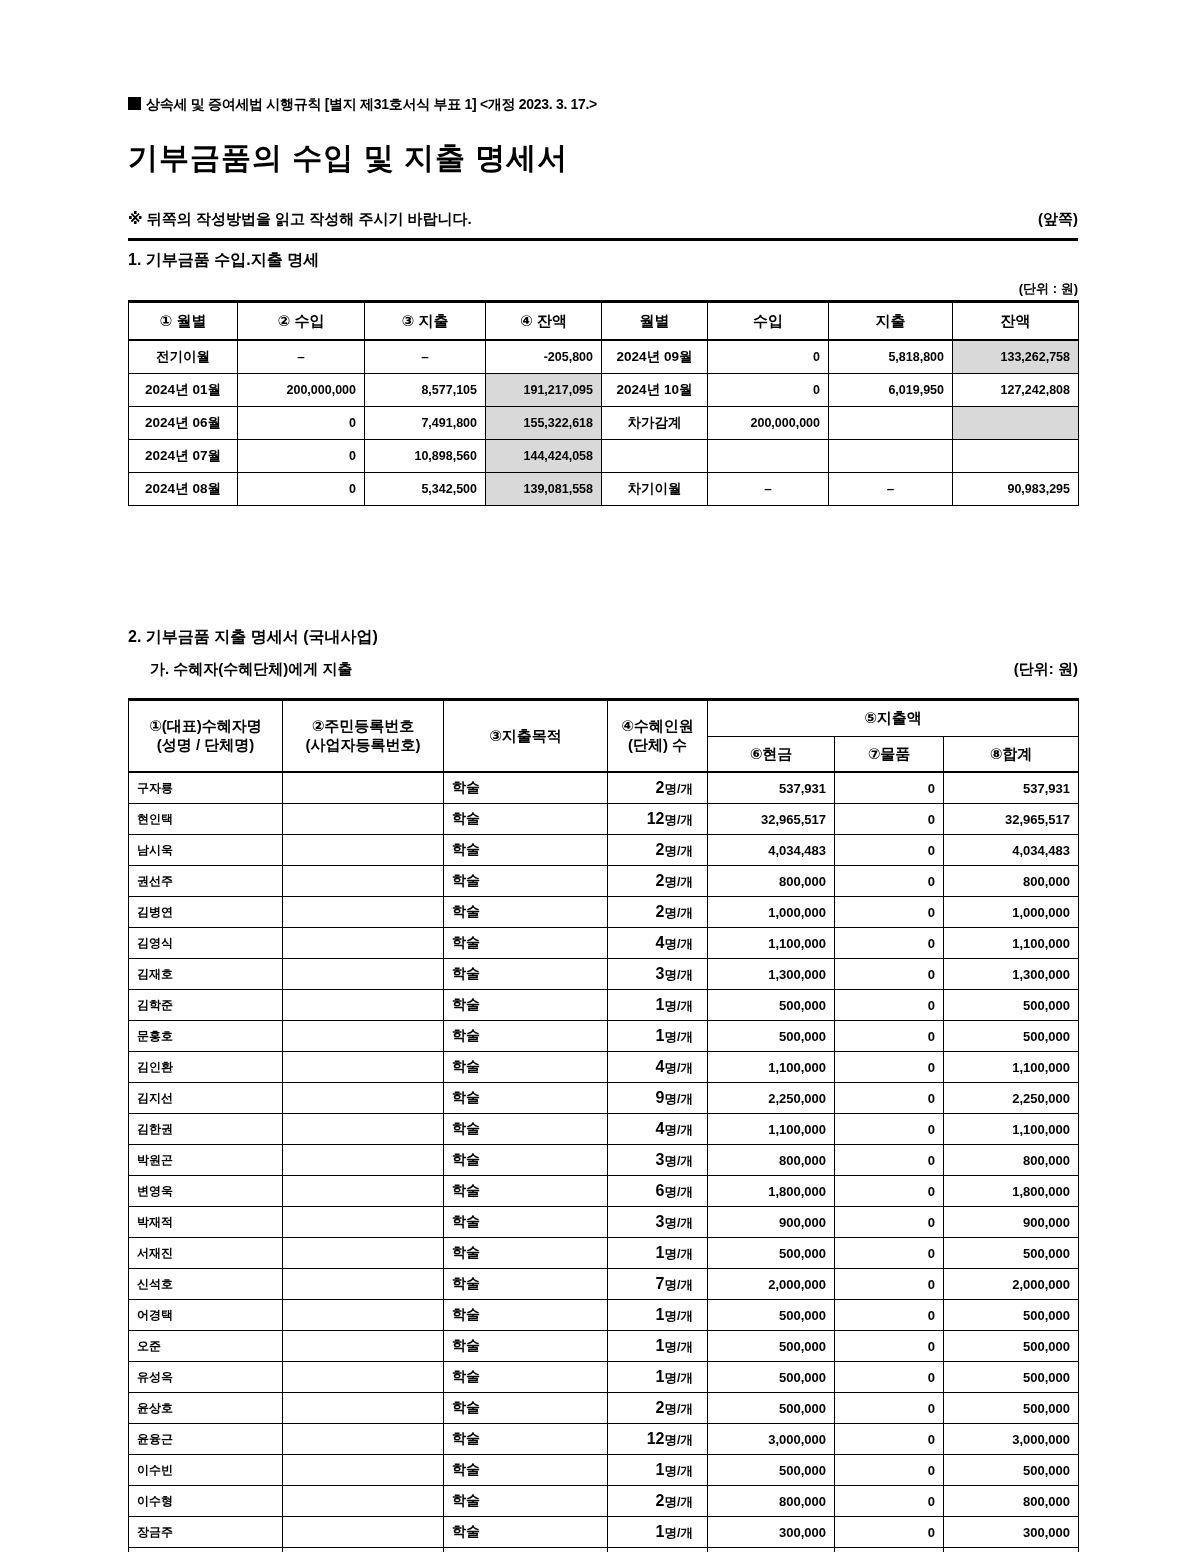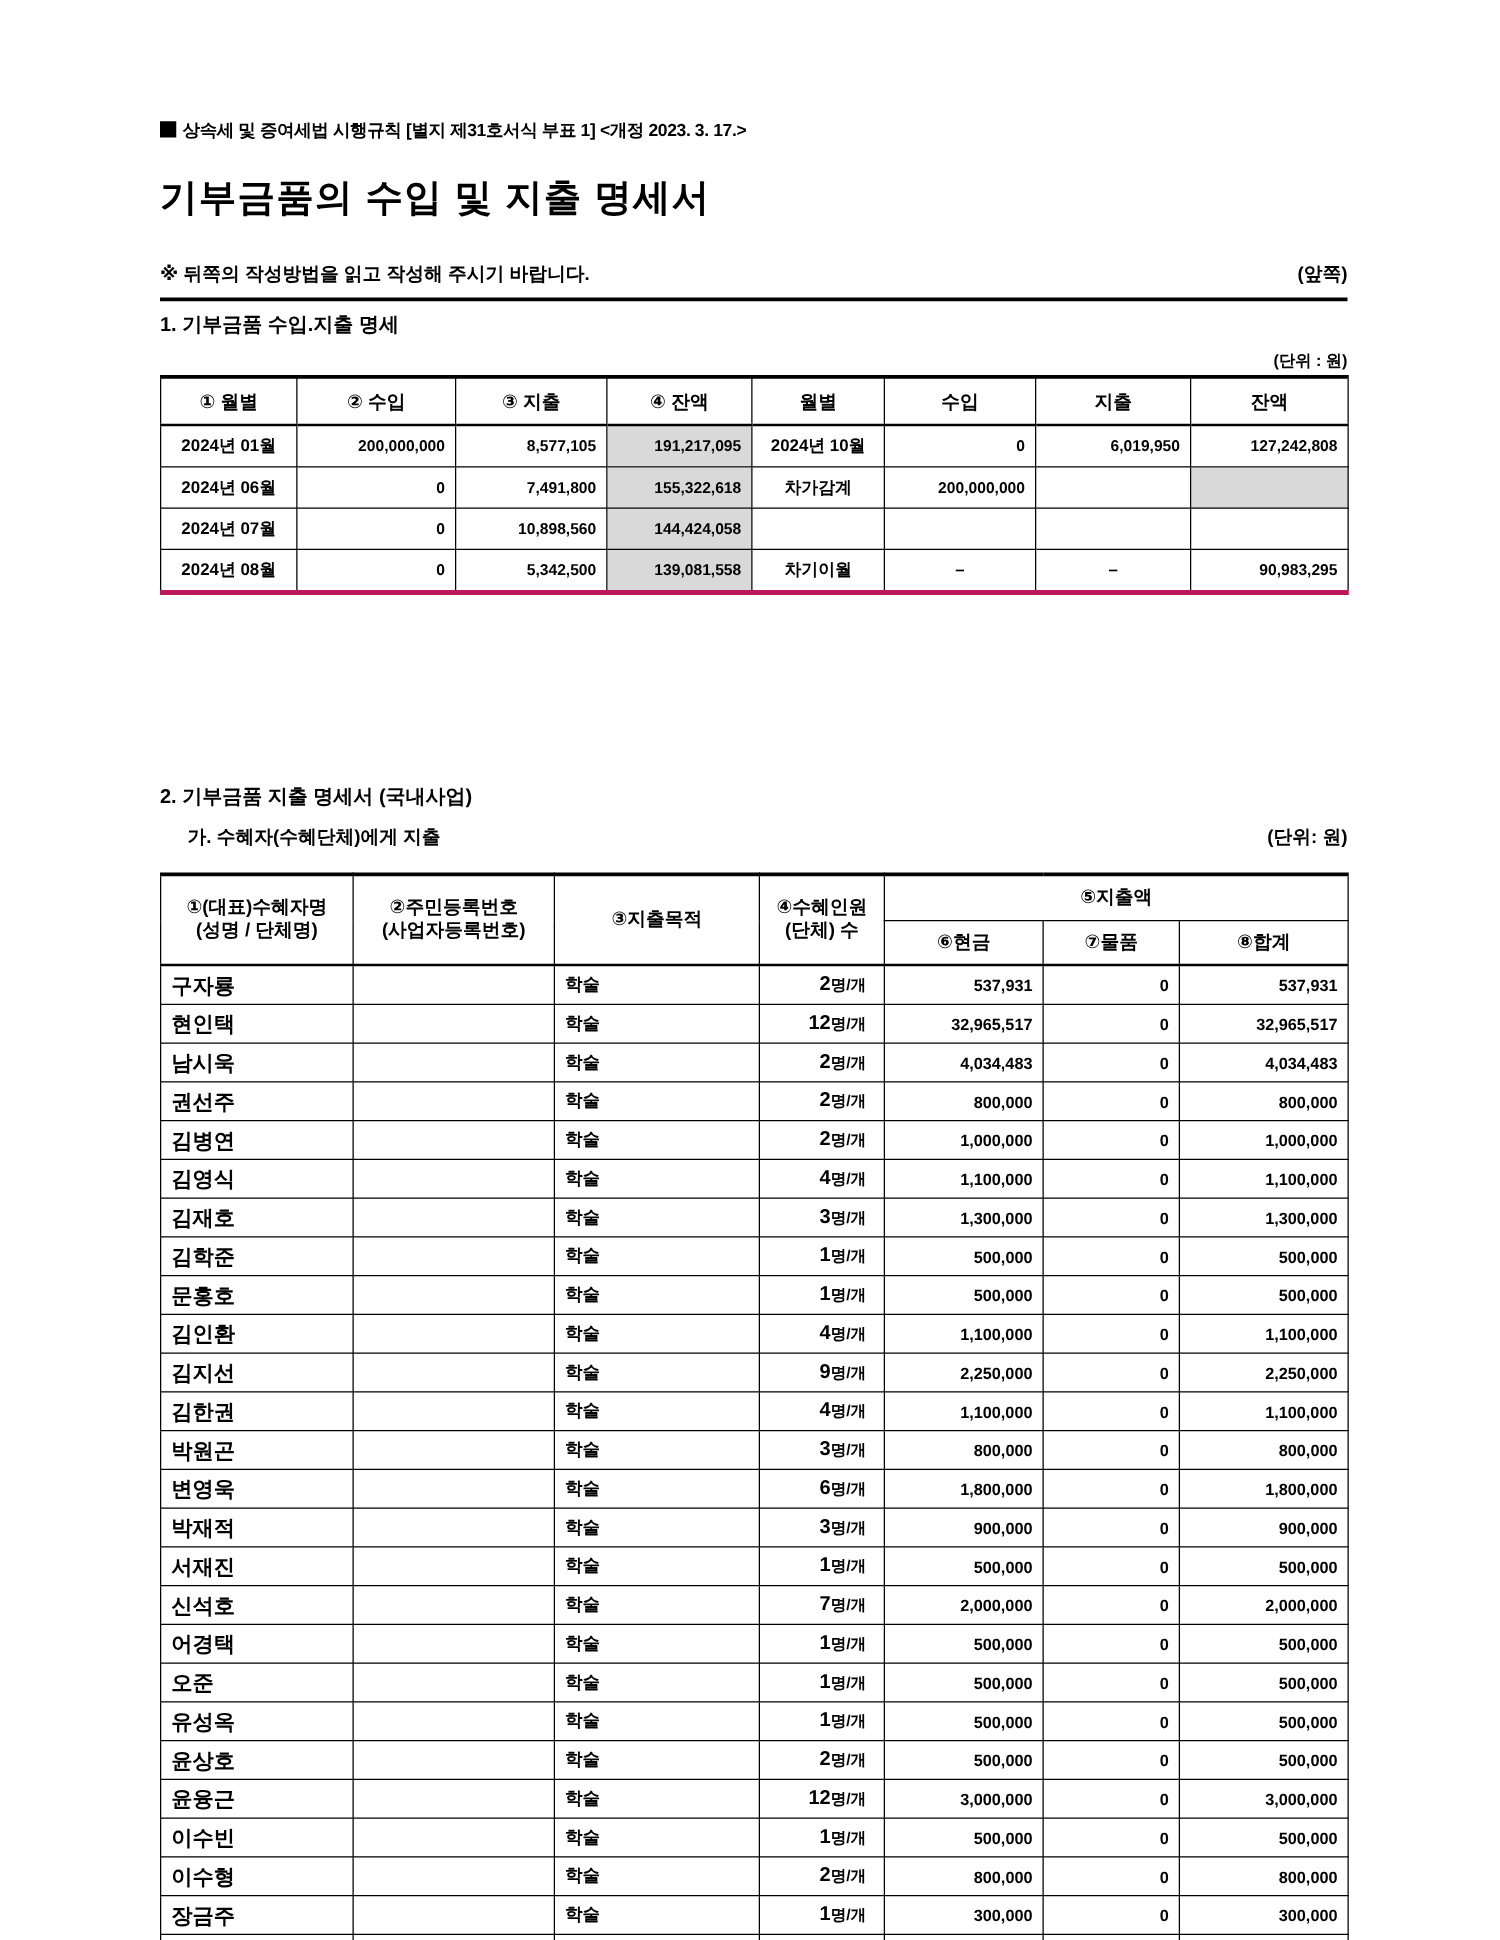--- a/index.html
+++ b/index.html
@@ -19,34 +19,34 @@
   .sub-row .sub{padding-left:22px;}
 
   table{border-collapse:collapse;table-layout:fixed;background:#fff;}
   td,th{border:1px solid #000;overflow:hidden;white-space:pre-line;font-weight:bold;}
   .shade{background:var(--shade,#d9d9d9);}
   .c{text-align:center;}
   .r{text-align:right;padding-right:8px;}
   .l{text-align:left;padding-left:8px;}
 
   
-  .t1{position:absolute;top:300px;left:0;width:950px;border-top:3px solid #000;border-bottom:4px solid #be185d;}
+  .t1{position:absolute;top:300px;left:0;width:950px;border-top:3px solid #000;border-bottom:1px solid #be185d;}
   .t1 th{height:34px;font-size:15px;border-bottom:2px solid #000;}
   .t1 td{height:30px;}
   .t1 td.label{font-size:13.5px;line-height:1.1;}
   .t1 td.num{font-size:12.5px;}
 
   
   .t2{position:absolute;top:698px;left:0;width:950px;border-top:3px solid #000;border-bottom:2px solid #000;}
   .t2 th{font-size:15px;line-height:1.25;}
   .t2 thead tr:first-child th{height:33px;}
   .t2 thead tr:last-child th{height:32px;}
   .t2 thead{border-bottom:2px solid #000;}
   .t2 td{height:28px;}
-  .t2 td.name{font-size:17px;}
+  .t2 td.name{font-size:12px;}
   .t2 td.purpose{font-size:14px;}
   .t2 td.count{font-size:12.5px;padding-right:14px;}
   .t2 td.count .n{font-size:16px;}
   .t2 td.money{font-size:13px;}
 </style>
 </head>
 <body>
 
 <div class="page">
   <div class="content">
@@ -82,20 +82,30 @@
           <th>② 수입</th>
           <th>③ 지출</th>
           <th>④ 잔액</th>
           <th>월별</th>
           <th>수입</th>
           <th>지출</th>
           <th>잔액</th>
         </tr>
       </thead>
       <tbody>
+          <tr>
+            <td class="c label">전기이월</td>
+            <td class="c label">–</td>
+            <td class="c label">–</td>
+            <td class="r num">-205,800</td>
+            <td class="c label">2024년 09월</td>
+            <td class="r num">0</td>
+            <td class="r num">5,818,800</td>
+            <td class="shade r num">133,262,758</td>
+          </tr>
           <tr>
             <td class="c label">2024년 01월</td>
             <td class="r num">200,000,000</td>
             <td class="r num">8,577,105</td>
             <td class="shade r num">191,217,095</td>
             <td class="c label">2024년 10월</td>
             <td class="r num">0</td>
             <td class="r num">6,019,950</td>
             <td class="r num">127,242,808</td>
           </tr>

